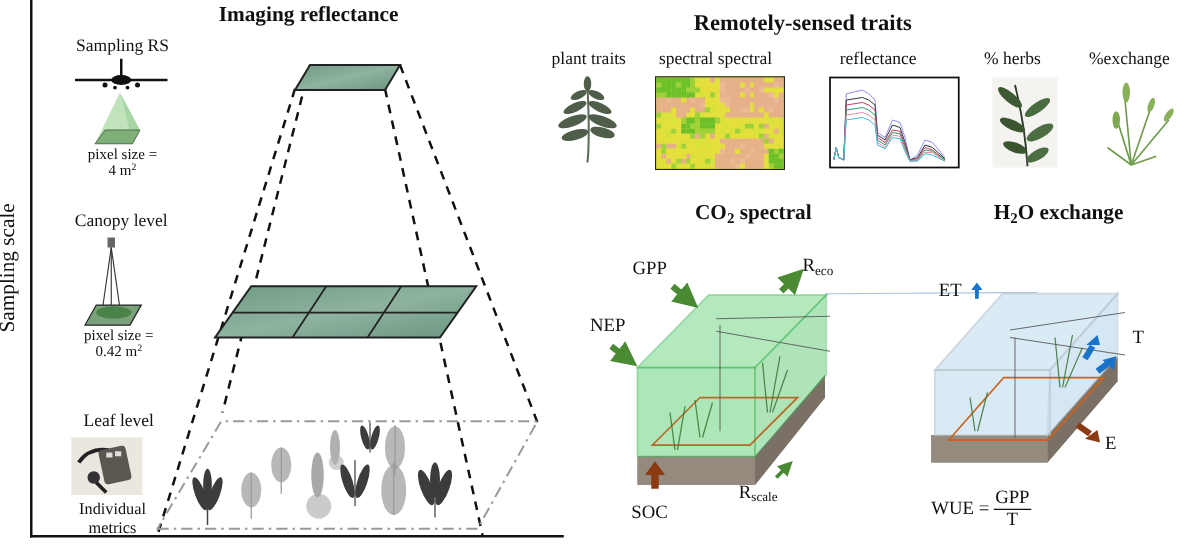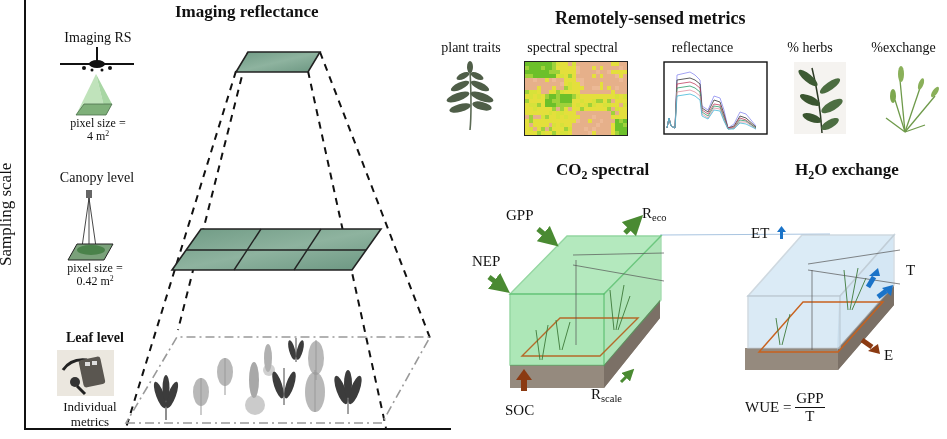--- a/index.html
+++ b/index.html
@@ -20,21 +20,21 @@
 <body>
 
 <div>
 
   <div class="abs" style="left:24px; top:0; width:2px; height:430px; background:#111;"></div>
   <div class="abs" style="left:24px; top:428px; width:427px; height:2px; background:#111;"></div>
   <div class="abs" style="left:-42px; top:208px; width:96px; font-size:17px; transform:rotate(-90deg); transform-origin:center; text-align:center; white-space:nowrap;">Sampling scale</div>
 
   <div class="abs title" style="left:175px; top:2px;">Imaging reflectance</div>
 
-  <div class="abs lbl" style="left:58px; top:30px; width:80px;">Imaging RS</div>
+  <div class="abs lbl" style="left:58px; top:30px; width:80px;">Sampling RS</div>
   <svg width="947" height="439" style="pointer-events:none;">
     <g>
       <line x1="97" y1="47" x2="97" y2="62" stroke="#111" stroke-width="2"></line>
       <ellipse cx="97" cy="64" rx="8" ry="4" fill="#111"></ellipse>
       <line x1="60" y1="64" x2="134" y2="64" stroke="#111" stroke-width="2"></line>
       <circle cx="84" cy="68" r="2" fill="#111"></circle>
         <circle cx="110" cy="68" r="2" fill="#111"></circle>
       <circle cx="92" cy="70" r="1.5" fill="#111"></circle>
         <circle cx="102" cy="70" r="1.5" fill="#111"></circle>
     </g>
@@ -57,21 +57,21 @@
     <line x1="89" y1="198" x2="96" y2="247" stroke="#333" stroke-width="0.9"></line>
     <line x1="89" y1="198" x2="89" y2="250" stroke="#333" stroke-width="0.9"></line>
     <polygon points="68,260 104,260 113,244 77,244" fill="#7aa17a" stroke="#222" stroke-width="1"></polygon>
     <ellipse cx="91" cy="250" rx="14" ry="5" fill="#3e7a3e" opacity="0.8"></ellipse>
   </svg>
   <div class="abs small" style="left:55px; top:262px; width:80px;">
     <div>pixel size =</div>
     <div><span>0.42 m</span><sup>2</sup></div>
   </div>
 
-  <div class="abs lbl" style="left:55px; top:330px; width:80px;font-weight:bold;">Leaf level</div>
+  <div class="abs lbl" style="left:55px; top:330px; width:80px;">Leaf level</div>
   <div class="abs" style="left:57px; top:350px; width:57px; height:46px; background:#ebe7df;">
     <svg width="57" height="46">
       <path d="M6 20 Q14 8 30 10" stroke="#222" stroke-width="3" fill="none"></path>
       <rect x="24" y="8" width="22" height="28" rx="3" fill="#5a5650" transform="rotate(-12 35 22)"></rect>
       <rect x="28" y="12" width="5" height="4" fill="#ddd"></rect>
         <rect x="35" y="11" width="5" height="4" fill="#ddd"></rect>
       <circle cx="18" cy="32" r="5" fill="#333"></circle>
       <path d="M20 36 L28 44" stroke="#222" stroke-width="3"></path>
     </svg>
   </div>
@@ -152,21 +152,21 @@
           <line x1="348" y1="414" x2="348" y2="372" stroke="#444"></line>
           <ellipse cx="341" cy="390" rx="4.5" ry="15" transform="rotate(-20 341 390)"></ellipse>
           <ellipse cx="355" cy="390" rx="4.5" ry="15" transform="rotate(20 355 390)"></ellipse>
           <ellipse cx="348" cy="384" rx="4" ry="14"></ellipse>
         </g>
     </g>
   </svg>
 </div>
 
 <div>
-  <div class="abs title" style="left:555px; top:8px; font-size:18px;">Remotely-sensed metrics</div>
+  <div class="abs title" style="left:555px; top:8px; font-size:18px;">Remotely-sensed traits</div>
 
   <div class="abs metric-label" style="left:426px; top:40px; width:90px;">plant traits</div>
   <div class="abs metric-label" style="left:515px; top:40px; width:115px;">spectral spectral</div>
   <div class="abs metric-label" style="left:660px; top:40px; width:85px;">reflectance</div>
   <div class="abs metric-label" style="left:780px; top:40px; width:60px;">% herbs</div>
   <div class="abs metric-label" style="left:866px; top:40px; width:75px;">%exchange</div>
 
   <svg width="947" height="439" style="pointer-events:none;">
 
     <g fill="#4f5e48">

